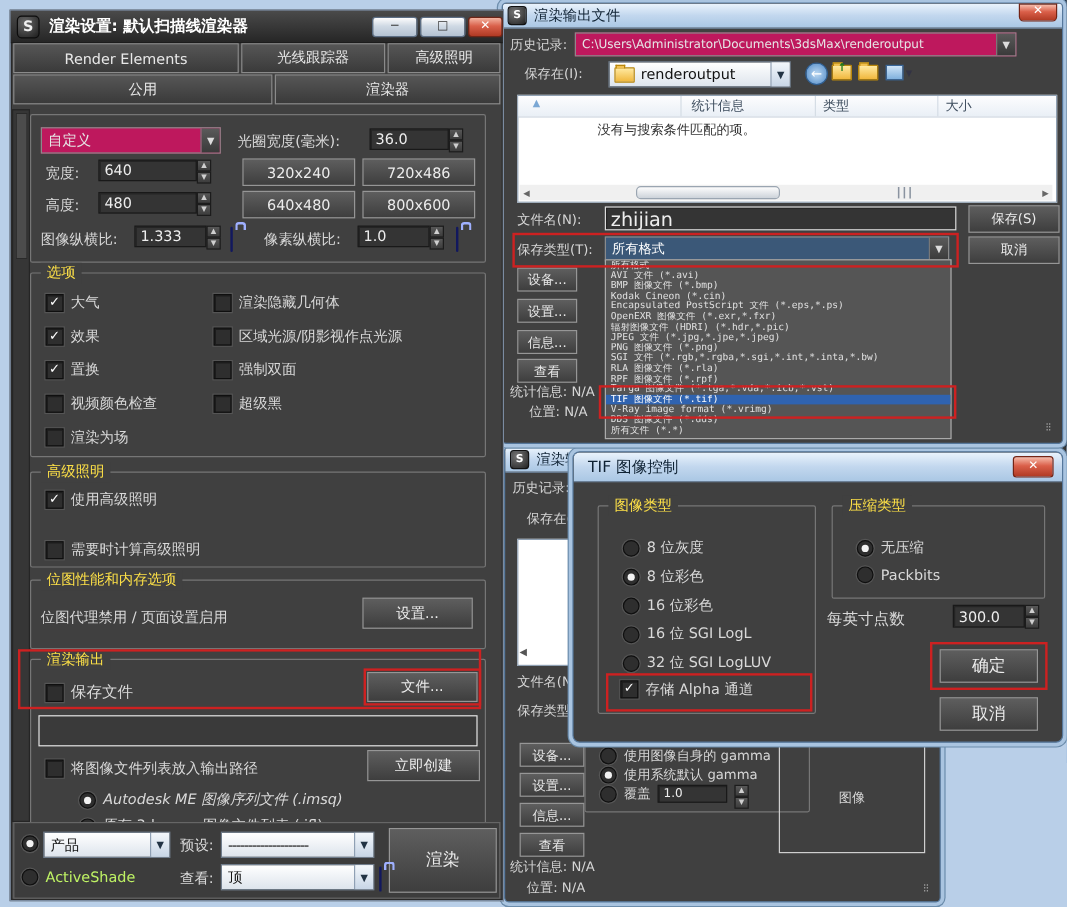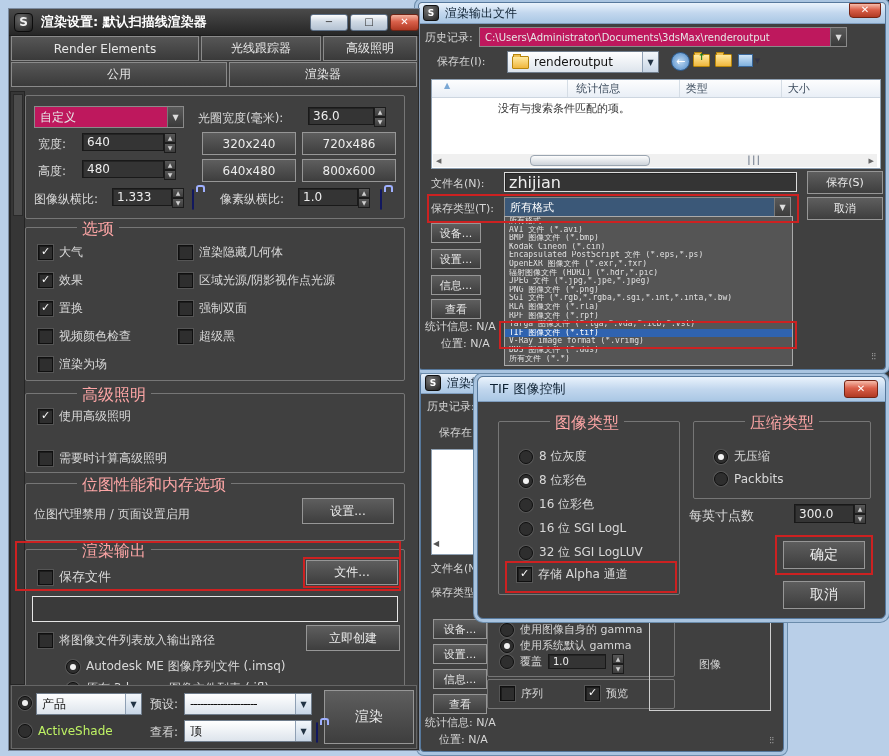--- a/index.html
+++ b/index.html
@@ -13,21 +13,21 @@
   .mtitle{height:26px;background:linear-gradient(#4a4a4a,#262626);display:flex;align-items:center;
           border-bottom:1px solid #1d1d1d;}
   .appico{width:17px;height:17px;border-radius:4px;background:radial-gradient(circle at 35% 30%,#6a6a6a,#1d1d1d);
           border:1px solid #0c0c0c;color:#f2f2f2;font-size:12px;font-weight:bold;text-align:center;line-height:17px;}
   .winbtn{height:15px;border-radius:3px;border:1px solid #5c6e84;background:linear-gradient(#fdfdfd,#cfd9e4 45%,#b4c2d2);
           color:#333;font-size:10px;line-height:13px;text-align:center;}
   .winbtn.close{background:linear-gradient(#f3b3a0,#d9604a 45%,#b03a24);border-color:#6d2517;color:#fff;font-weight:bold;}
   .tabbtn{background:linear-gradient(#565656,#3a3a3a);border:1px solid #8a8a8a;color:#e8e8e8;
           font-size:12px;text-align:center;display:flex;align-items:center;justify-content:center;}
   .grp{border:1px solid #767676;border-radius:2px;}
-  .gtitle{position:absolute;top:-9px;left:8px;background:#404040;padding:0 5px;font-size:16px;color:#fca5a5;white-space:nowrap;margin-left:43px;}
+  .gtitle{position:absolute;top:-9px;left:8px;background:#404040;padding:0 5px;font-size:12px;color:#fde047;white-space:nowrap;}
   .btn{background:linear-gradient(#5e5e5e,#3e3e3e);border:1px solid #969696;color:#ececec;font-size:12px;
        display:flex;align-items:center;justify-content:center;white-space:nowrap;}
   .fld{background:#343434;border:1px solid #191919;box-shadow:inset 1px 1px 0 #242424;color:#eee;
        font-size:12px;display:flex;align-items:center;padding:0 4px;white-space:nowrap;}
   .sarr{width:12px;display:flex;flex-direction:column;}
   .sarr span{flex:1;background:linear-gradient(#585858,#3c3c3c);border:1px solid #1c1c1c;color:#cfcfcf;
        font-size:6px;line-height:8px;text-align:center;}
   .cbx{width:13px;height:13px;background:#2e2e2e;border:1px solid #0f0f0f;box-shadow:inset 1px 1px 0 #1c1c1c,0 0 0 1px #555;
        color:#fff;font-size:11px;line-height:12px;text-align:center;flex:none;}
   .cbx.on::before{content:"\2713";}
@@ -117,30 +117,20 @@
         <span class="rd"></span>
         <span class="dlbl">覆盖</span>
         <span class="fld" style="width:48px;height:13px;font-size:10px;">1.0</span>
         <span class="sarr" style="height:15px;">
             <span>▲</span>
             <span>▼</span>
           </span>
       </div>
     </div>
 
-    <div class="a grp" style="left:66px;top:306px;width:186px;height:28px;">
-      <div class="a row" style="left:12px;top:6px;">
-        <span class="cbx"></span>
-        <span class="dlbl">序列</span>
-      </div>
-      <div class="a row" style="left:97px;top:6px;">
-        <span class="cbx on"></span>
-        <span class="dlbl">预览</span>
-      </div>
-    </div>
 
     <div class="a" style="left:228px;top:244px;width:120px;height:92px;border:1px solid #cfcfcf;display:flex;align-items:center;justify-content:center;">
       <span class="dlbl">图像</span>
     </div>
     <span class="a dlbl" style="left:4px;top:342px;">统计信息: N/A</span>
     <span class="a dlbl" style="left:18px;top:359px;">位置: N/A</span>
     <span class="a grip" style="left:348px;top:362px;">⁝⁝</span>
   </div>
 
   <div class="a aero" style="left:477px;top:376px;width:407px;height:241px;z-index:2;border-radius:6px;">
@@ -477,21 +467,21 @@
           <span>文件...</span>
         </div>
       <div class="a" style="left:6px;top:46px;width:364px;height:24px;background:#3a3a3a;border:1px solid #e6e6e6;"></div>
       <div class="a row" style="left:12px;top:82px;">
           <span class="cbx"></span>
           <span class="lbl">将图像文件列表放入输出路径</span>
         </div>
       <div class="a btn" style="left:280px;top:75px;width:92px;height:24px;">
           <span>立即创建</span>
         </div>
-      <div class="a row" style="left:40px;top:108px;">
+      <div class="a row" style="left:40px;top:108px;font-style:italic;">
           <span class="rd on"></span>
           <span class="lbl">Autodesk ME 图像序列文件 (.imsq)</span>
         </div>
       <div class="a row" style="left:40px;top:130px;">
           <span class="rd"></span>
           <span class="lbl">原有 3ds max 图像文件列表 (.ifl)</span>
         </div>
     </div>
     <div class="a redbox" style="left:6px;top:532px;width:382px;height:46px;"></div>
 

